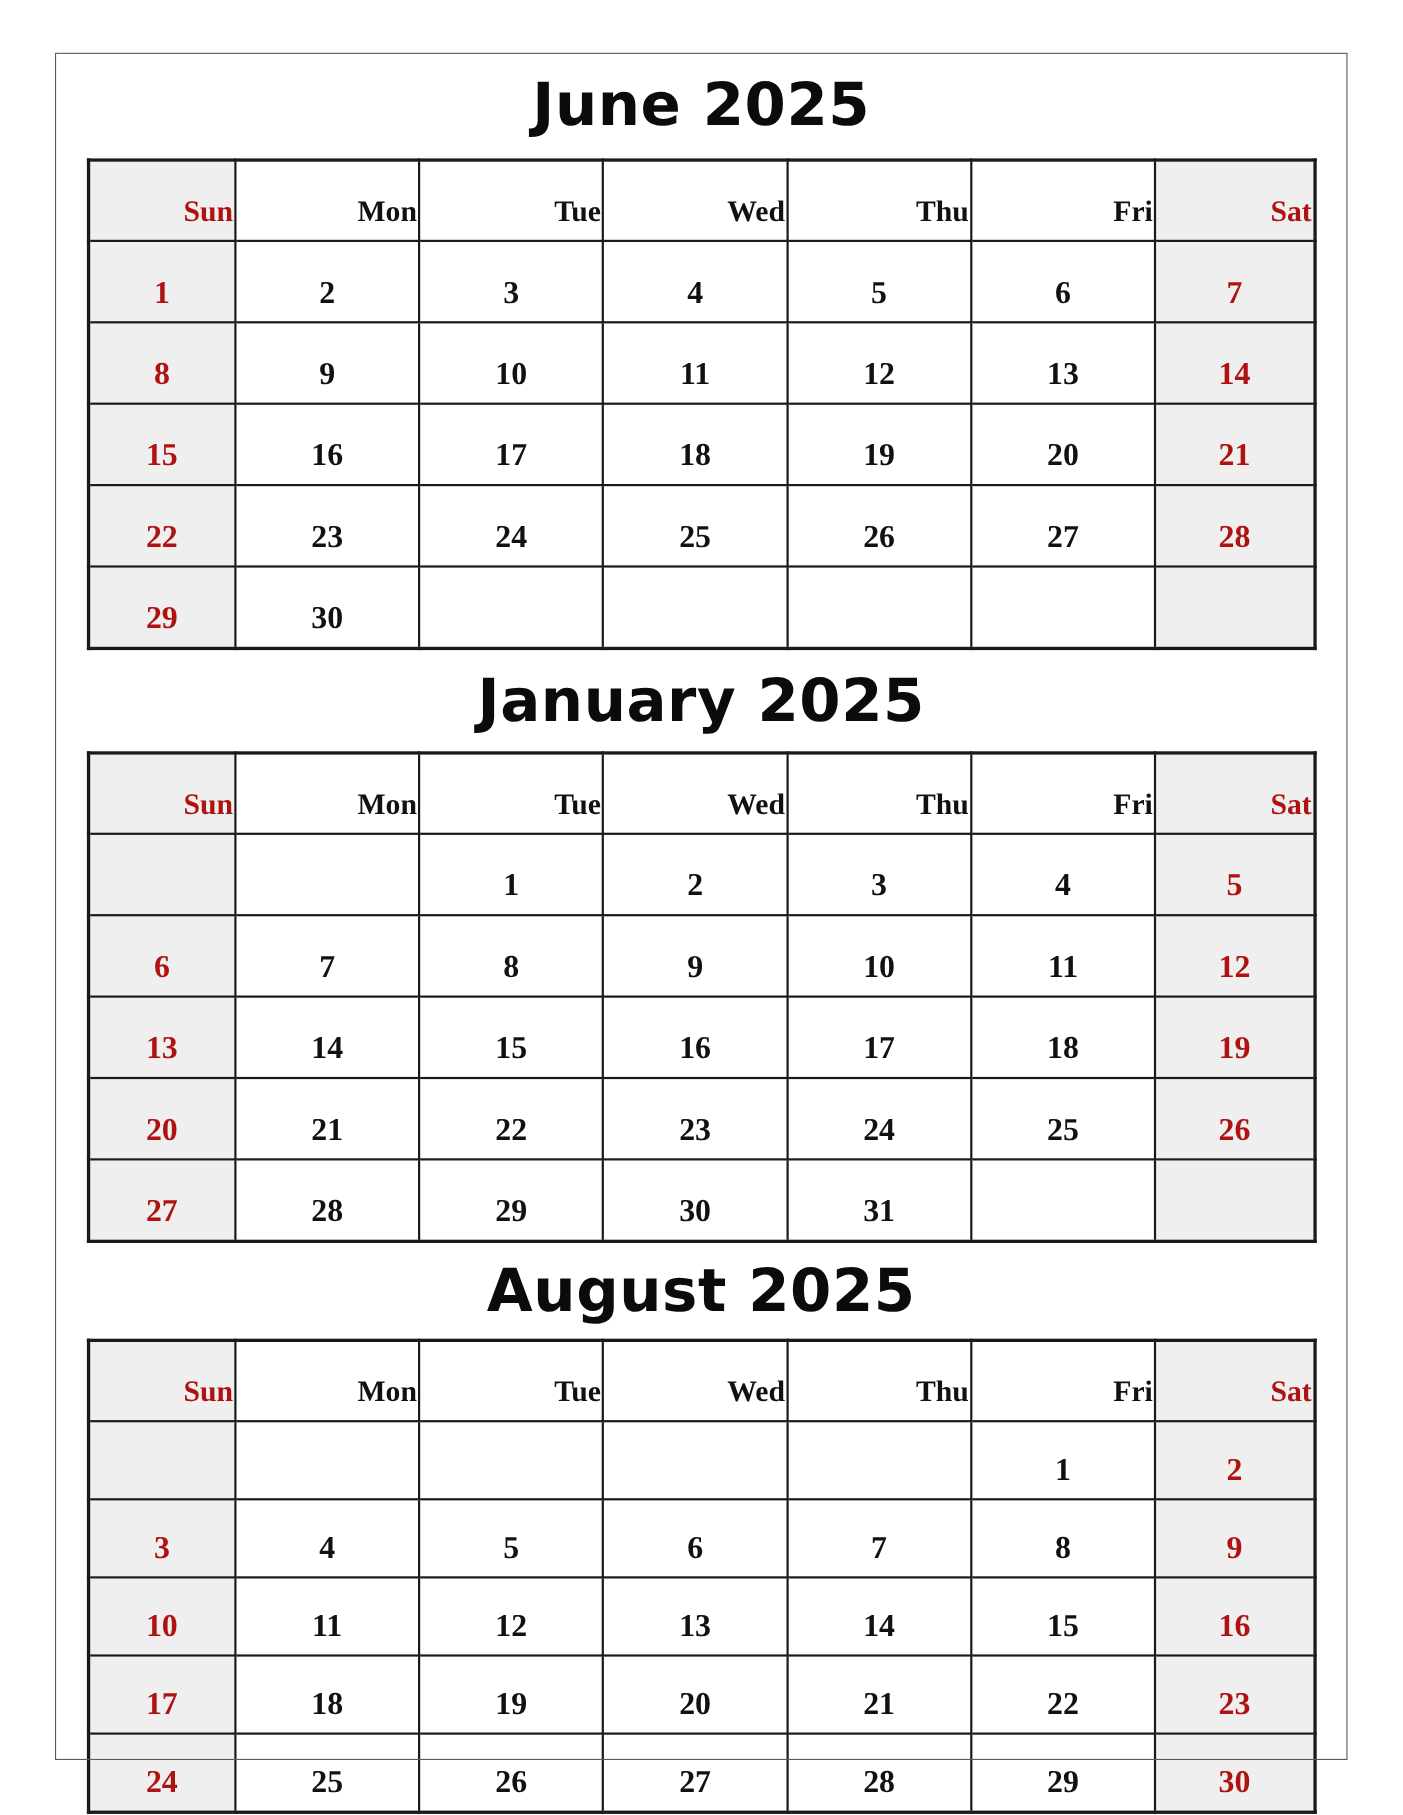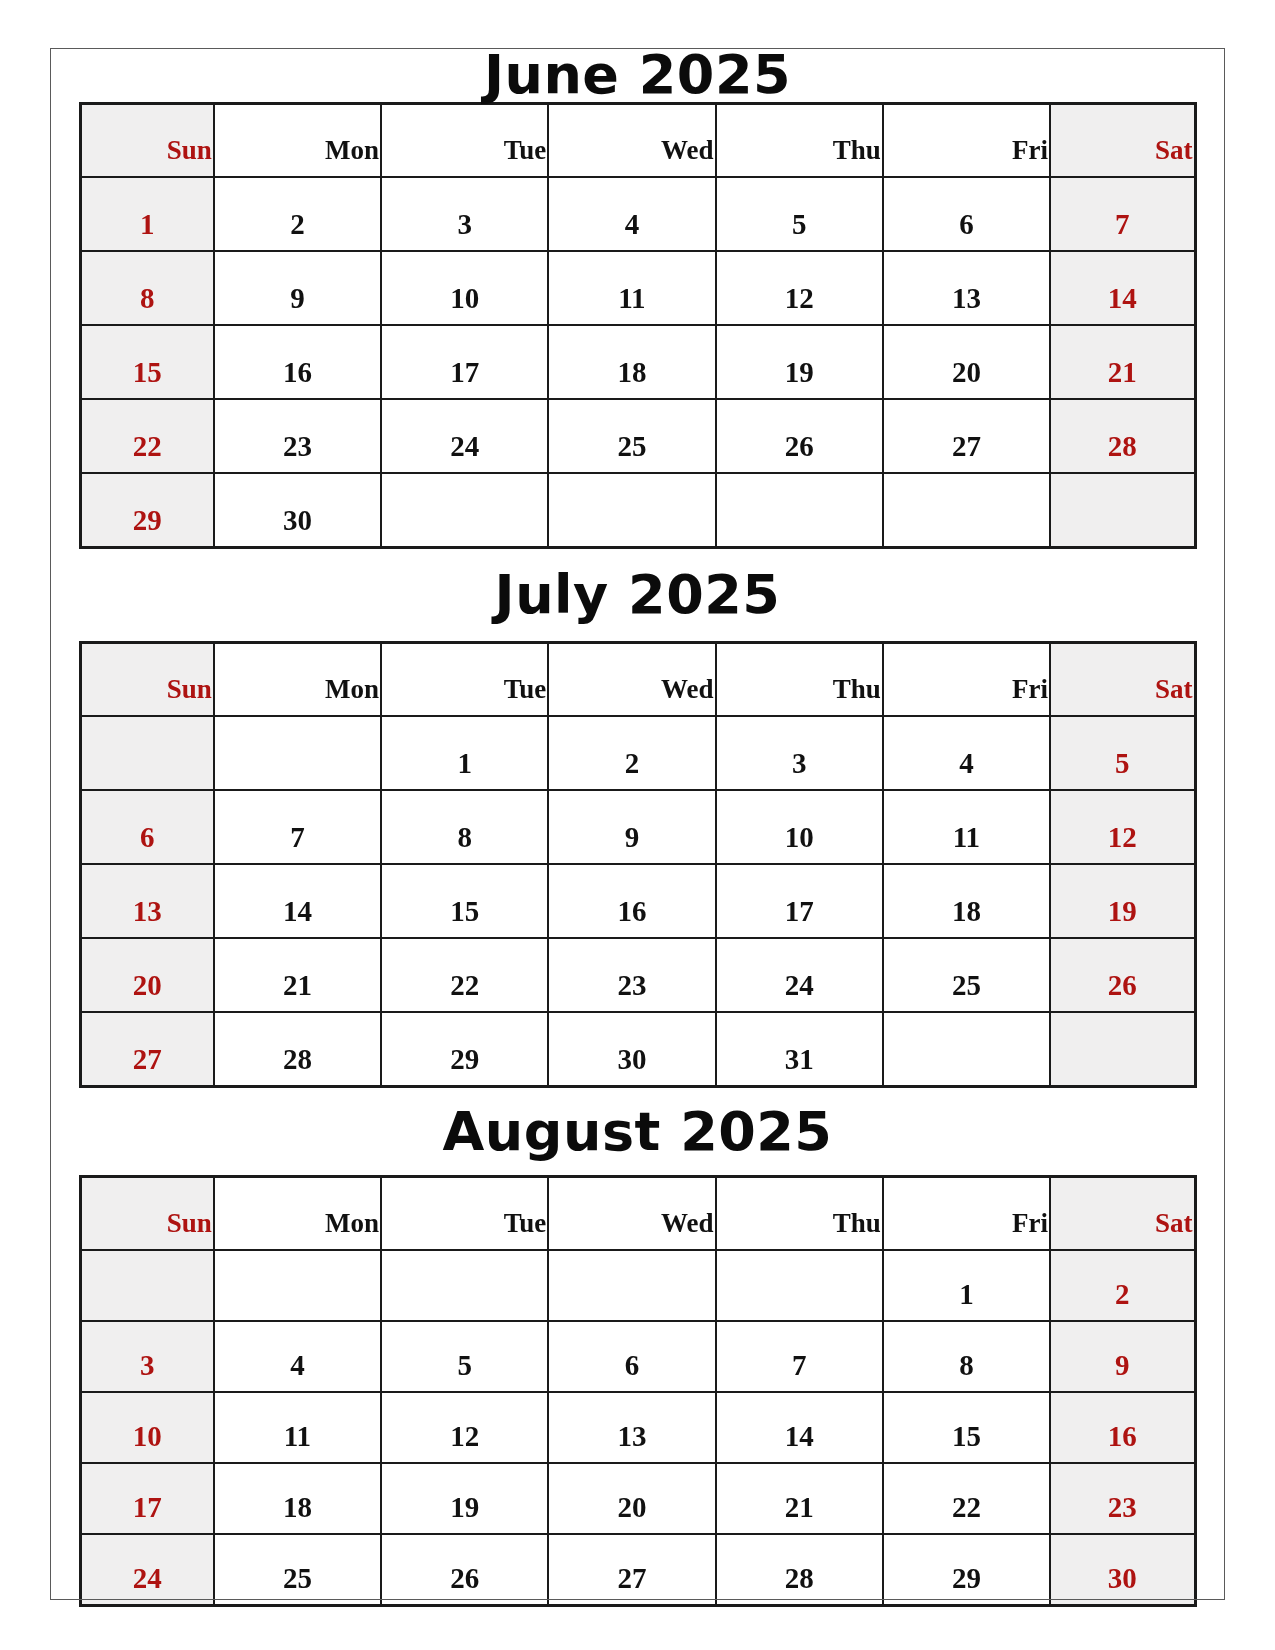--- a/index.html
+++ b/index.html
@@ -26,21 +26,21 @@
     display: flex;
     align-items: center;
     justify-content: center;
     font-family: "DejaVu Sans", sans-serif;
     font-weight: 800;
     font-size: 54px;
     letter-spacing: 0.5px;
     color: #0b0b0b;
     line-height: 1;
   }
-  .gap-first { margin-top: 48px; height: 54px; text-align: right; }
+  .gap-first { margin-top: 48px; height: 96px; text-align: right; }
   .gap-mid   { height: 92px; }
   .gap-big   { height: 87px; }
 
   table.cal {
     width: 1118px;
     margin: 0 auto;
     border-collapse: collapse;
     table-layout: fixed;
     border: 3px solid var(--grid, #1a1a1a);
   }
@@ -137,21 +137,21 @@
           <td>30</td>
           <td></td>
           <td></td>
           <td></td>
           <td></td>
           <td class="weekend"></td>
         </tr>
       </tbody>
     </table>
 
-  <div class="month-title gap-mid">July 2025</div>
+  <div class="month-title gap-mid">January 2025</div>
   <table class="cal">
       <colgroup>
         <col style="width: 12%;">
         <col style="width: 15%;">
         <col style="width: 15%;">
         <col style="width: 15%;">
         <col style="width: 15%;">
         <col style="width: 15%;">
         <col style="width: 13%;">
       </colgroup>

